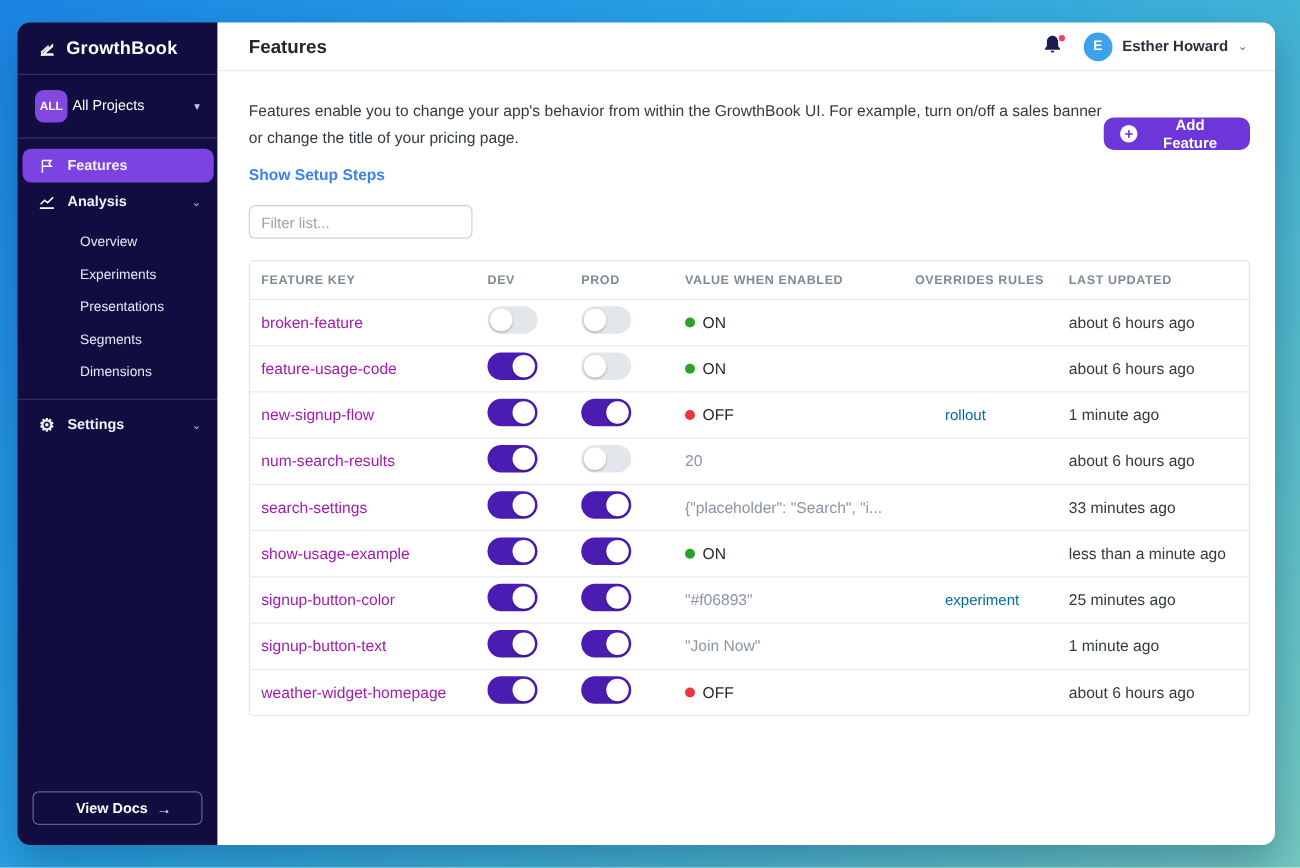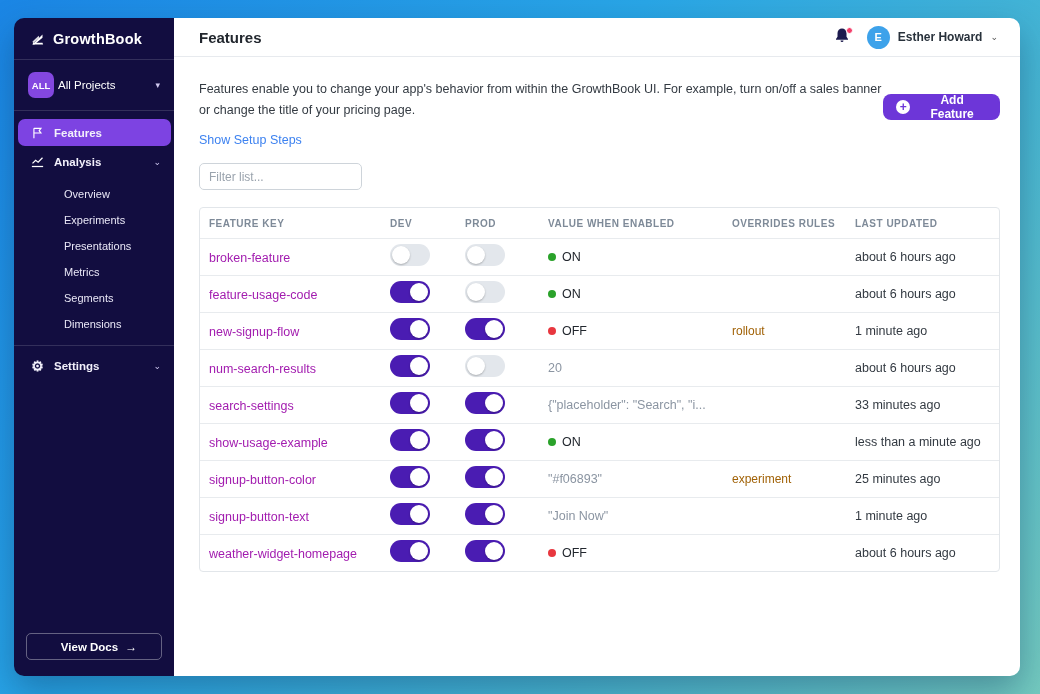--- a/index.html
+++ b/index.html
@@ -78,23 +78,23 @@
   .intro-spacer { flex:1; }
   .add-btn {
     background:#6d36d8; color:#fff; border:none; border-radius:8px;
     height:26px; padding:0 13px; display:flex; align-items:center; gap:7px;
     font-size:12px; font-weight:bold; cursor:pointer; margin-top:3px;
   }
   .plus-circle {
     width:14px; height:14px; border-radius:50%; background:#fff; color:#6d36d8;
     display:flex; align-items:center; justify-content:center; font-size:12px; font-weight:bold; line-height:1;
   }
-  .setup-link { display:inline-block; margin-top:13px; font-size:12.5px; color:#3d82f0; text-decoration:none; cursor:pointer; }
+  .setup-link { display:inline-block; margin-top:13px; font-size:12.5px; color:#3d82f0; text-decoration:none; cursor:pointer;font-weight:bold; }
   .filter-input {
-    margin-top:15px; width:163px; height:27px; border:1px solid #ced4da; border-radius:5px;
+    margin-top:15px; width:179px; height:27px; border:1px solid #ced4da; border-radius:5px;
     padding:0 9px; font-size:12px; color:#444; font-family:"Liberation Sans", sans-serif;
   }
   .filter-input::placeholder { color:#9aa3ad; }
   
   .table { margin-top:17px; border:1px solid #e2e6ea; border-radius:4px; }
   .t-row {
     display:grid; grid-template-columns:181px 75px 83px 184px 123px 1fr;
     align-items:center; min-height:37px; padding:0 0 0 9px; border-top:1px solid #e8ebee;
   }
   .t-head { border-top:none; min-height:30px; }
@@ -111,21 +111,21 @@
     position:absolute; top:2px; width:18px; height:18px; border-radius:50%; background:#fff;
     box-shadow:0 1px 2px rgba(0,0,0,.25);
   }
   .toggle.on  .knob { right:2px; }
   .toggle.off .knob { left:2px; }
   .value-cell { display:flex; align-items:center; gap:6px; font-size:12.5px; color:#22272e; }
   .value-cell .muted { color:#8b95a2; }
   .status-dot { width:8px; height:8px; border-radius:50%; display:inline-block; }
   .status-dot.green { background:#2aa22a; }
   .status-dot.red   { background:#e8373f; }
-  .overrides-cell { font-size:12px; color:#a16207; }
+  .overrides-cell { font-size:12px; color:#0369a1;margin-left:24px; }
   .updated-cell { font-size:12.5px; color:#333a42; }
 </style>
 </head>
 <body>
 
 <div class="app">
 
   <div class="sidebar">
     <div class="logo-row">
       <span class="nav-icon">
@@ -164,21 +164,20 @@
             </svg>
         </span>
         <span>Analysis</span>
         <span class="grow"></span>
         <span class="chev">⌄</span>
       </div>
       <div class="subnav">
         <div class="sub-item">Overview</div>
         <div class="sub-item">Experiments</div>
         <div class="sub-item">Presentations</div>
-        <div class="sub-item">Metrics</div>
         <div class="sub-item">Segments</div>
         <div class="sub-item">Dimensions</div>
       </div>
       <div class="side-divider"></div>
       <div class="nav-item" style="margin-top:6px;">
         <span class="nav-icon gear-glyph">⚙</span>
         <span>Settings</span>
         <span class="grow"></span>
         <span class="chev">⌄</span>
       </div>

